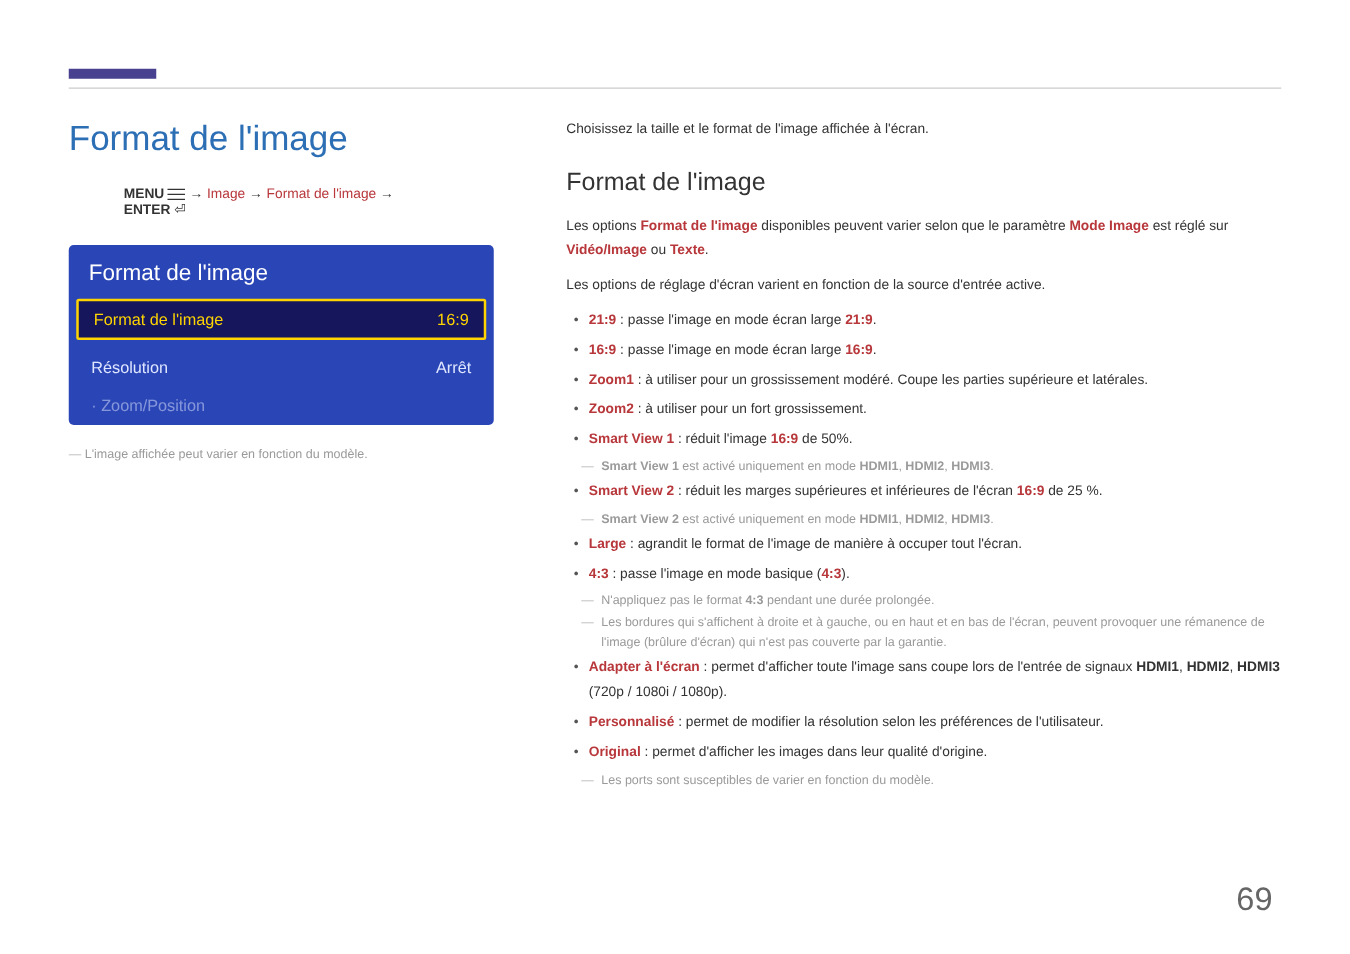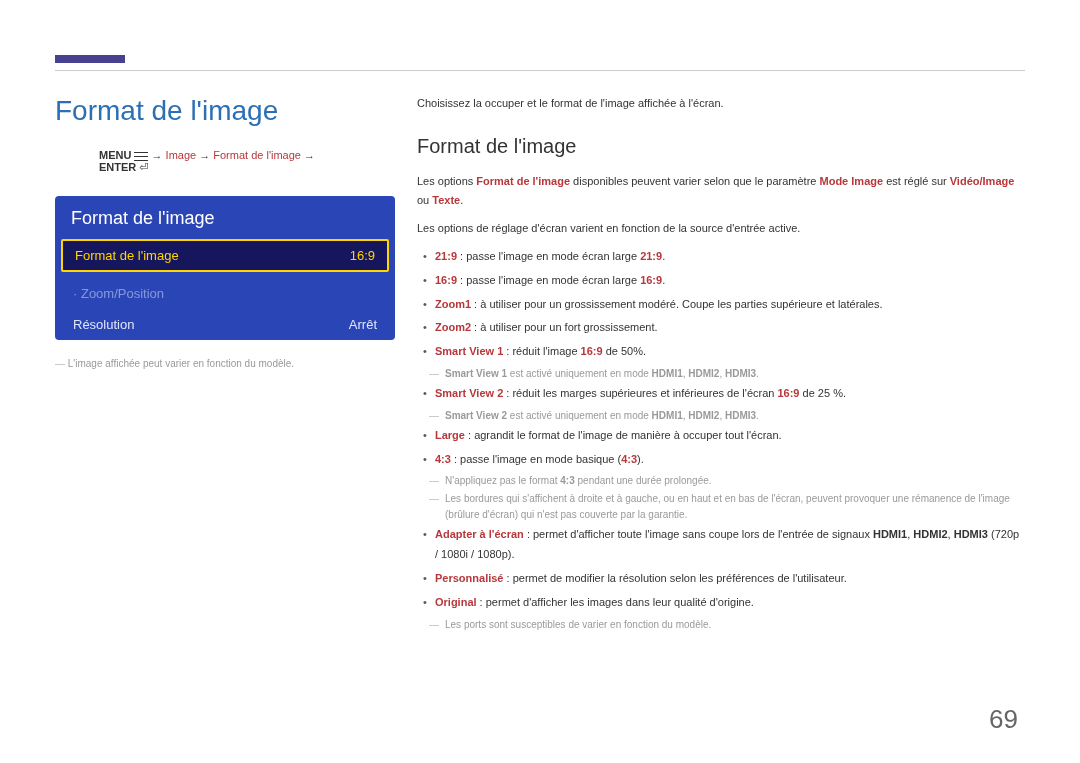--- a/index.html
+++ b/index.html
@@ -27,21 +27,21 @@
       border: none;
       border-top: 1px solid #ccc;
     }
     .page {
       position: absolute;
       left: 55px;
       right: 55px;
       top: 95px;
       bottom: 40px;
       display: flex;
-      gap: 22px;
+      gap: 58px;
     }
     .col-left { width: 340px; flex-shrink: 0; }
     .col-right { flex: 1; }
     .h1-main { color: #2d6fb5; font-size: 28px; font-weight: 400; margin-bottom: 22px; }
     .breadcrumb { font-size: 11px; margin-bottom: 22px; }
     .breadcrumb .bc-bold { font-weight: 700; padding-left: 44px; }
     .breadcrumb .bc-red { color: #b8373b; font-weight: 400; text-align: right; }
     .icon-menu {
       display: inline-block;
       width: 14px;
@@ -148,35 +148,35 @@
       <span class="bc-bold">ENTER</span>
       <span class="icon-enter">⏎</span>
     </div>
 
     <div class="menu-panel">
       <div class="menu-title">Format de l'image</div>
       <div class="menu-selected">
         <span>Format de l'image</span>
         <span>16:9</span>
       </div>
+      <div class="menu-row">
+        <span>Résolution</span>
+        <span>Arrêt</span>
+      </div>
       <div class="menu-row dim">
         <span>· Zoom/Position</span>
         <span></span>
       </div>
-      <div class="menu-row">
-        <span>Résolution</span>
-        <span>Arrêt</span>
-      </div>
     </div>
 
     <div class="note-left">L'image affichée peut varier en fonction du modèle.</div>
   </div>
 
   <div class="col-right">
-    <p class="intro">Choisissez la occuper et le format de l'image affichée à l'écran.</p>
+    <p class="intro">Choisissez la taille et le format de l'image affichée à l'écran.</p>
     <h2 class="h2-sub">Format de l'image</h2>
     <p class="para">
       <span>Les options </span><span class="red">Format de l'image</span><span> disponibles peuvent varier selon que le paramètre </span><span class="red">Mode Image</span><span> est réglé sur </span><span class="red">Vidéo/Image</span><span> ou </span><span class="red">Texte</span><span>.</span>
     </p>
     <p class="para">Les options de réglage d'écran varient en fonction de la source d'entrée active.</p>
 
     <ul class="bullets">
       <li><span class="red">21:9</span><span> : passe l'image en mode écran large </span><span class="red">21:9</span><span>.</span></li>
       <li><span class="red">16:9</span><span> : passe l'image en mode écran large </span><span class="red">16:9</span><span>.</span></li>
       <li><span class="red">Zoom1</span><span> : à utiliser pour un grossissement modéré. Coupe les parties supérieure et latérales.</span></li>

